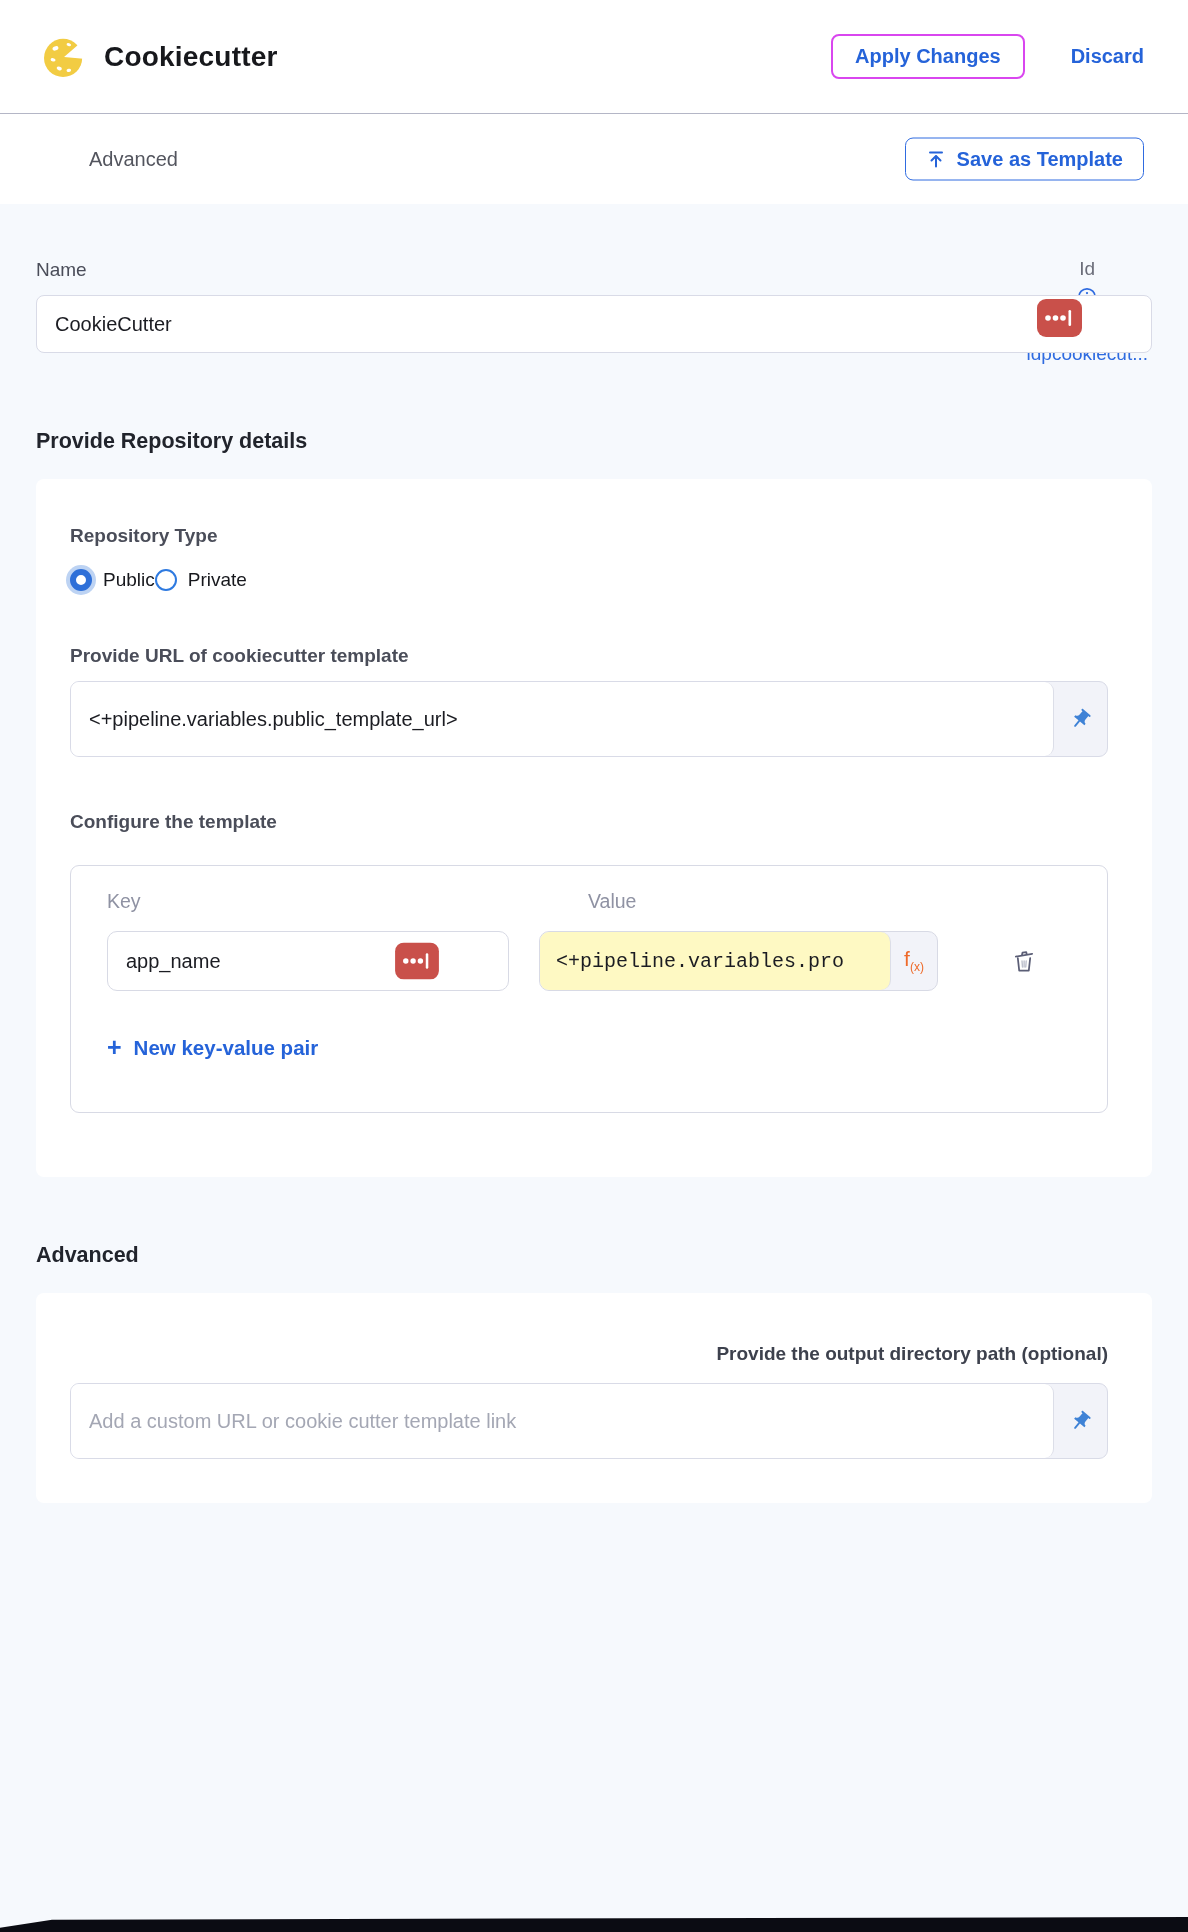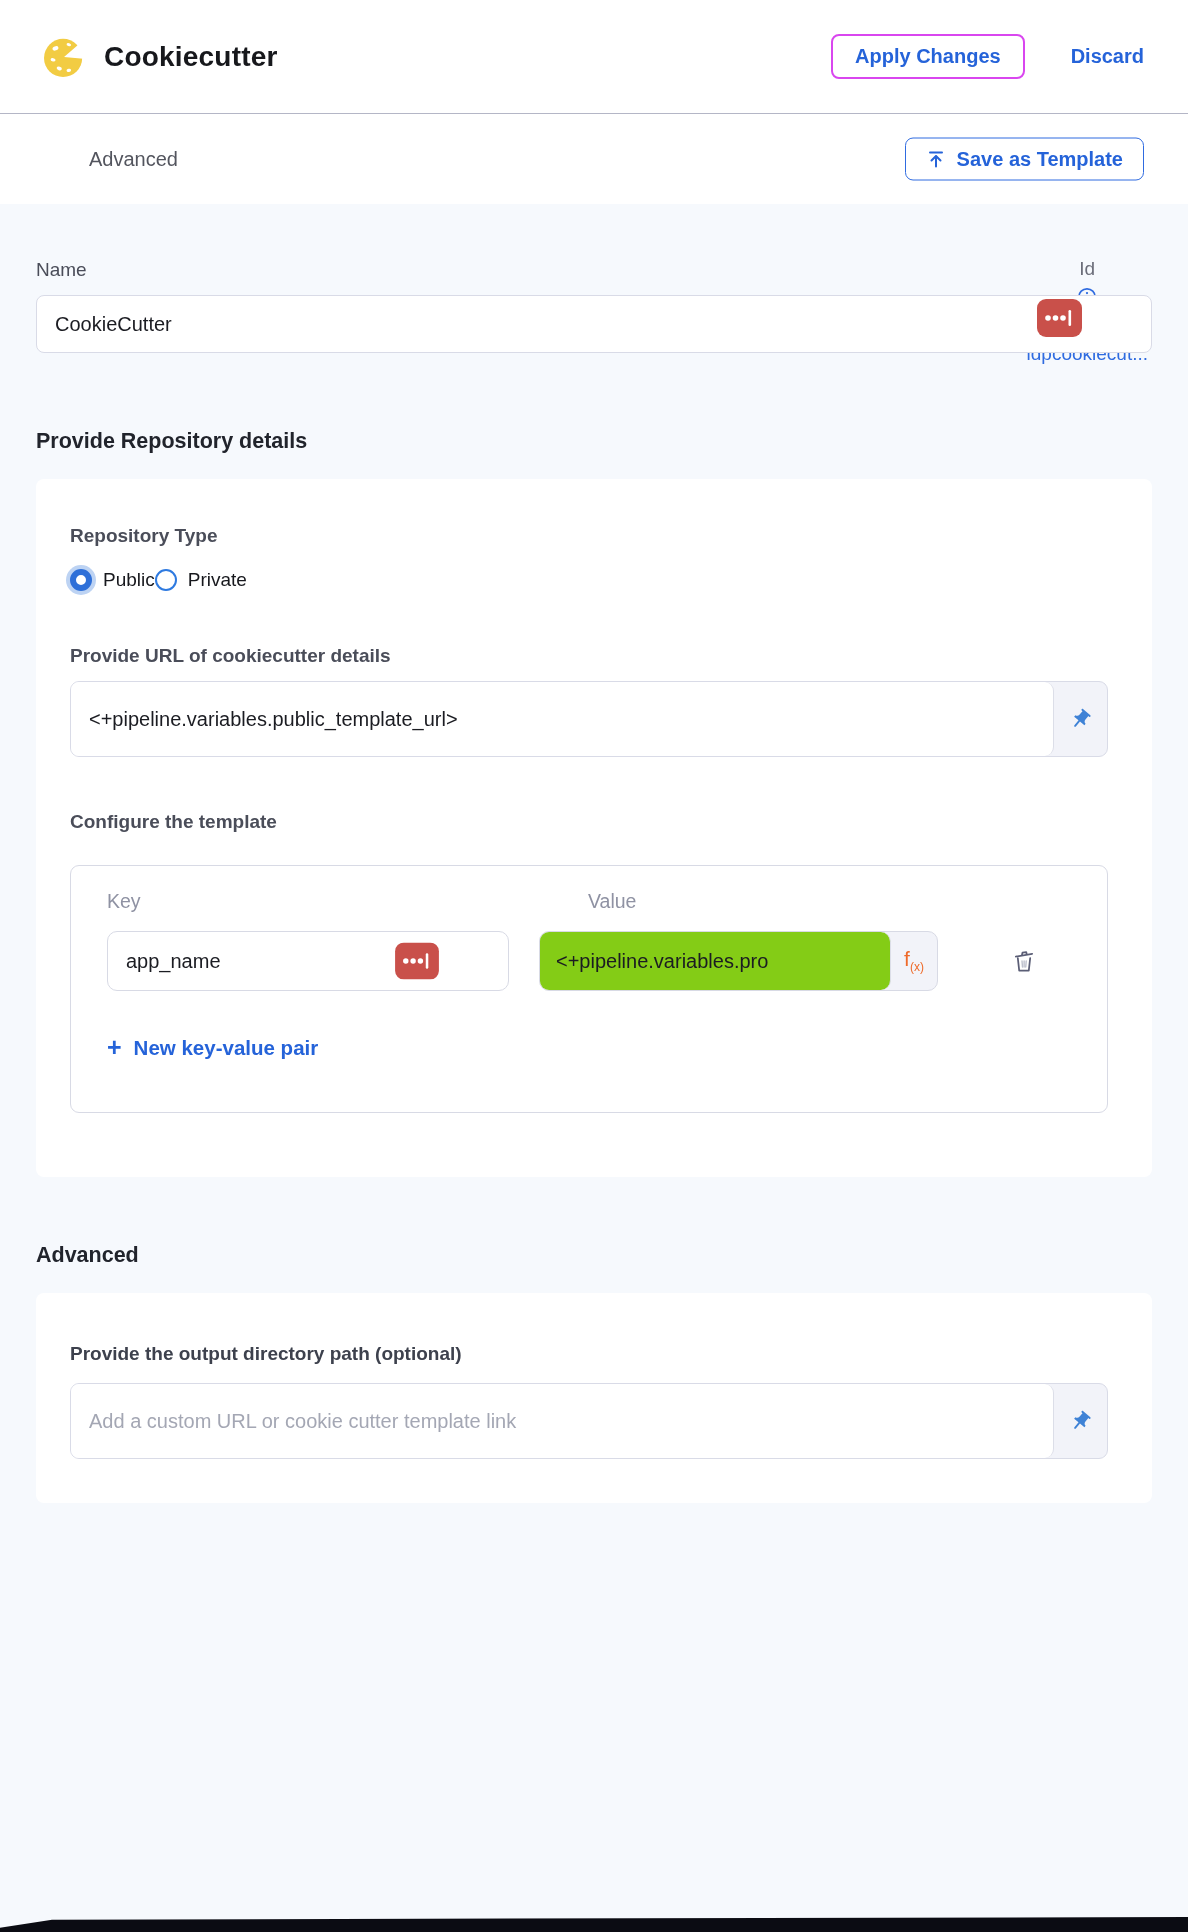--- a/index.html
+++ b/index.html
@@ -63,21 +63,21 @@
   
   .section-heading{margin-top:74px;font-size:21.5px;font-weight:700;color:#21242c;line-height:28px;}
   .section-heading.adv{margin-top:64px;}
   
   .card{
     margin-top:24px;background:#fff;border-radius:8px;
     padding:46px 44px 64px 34px;box-sizing:border-box;
   }
   .card2{margin-top:24px;background:#fff;border-radius:8px;padding:50px 44px 44px 34px;box-sizing:border-box;}
   .sub-label{font-size:19px;color:#4a4d59;font-weight:700;}
-  .sub-label.strong{font-weight:700;color:#3d414d;}
+  .sub-label.strong{font-weight:700;color:#3d414d;text-align:right;}
   
   .radio-row{display:flex;align-items:center;margin-top:22px;}
   .radio-opt{display:flex;align-items:center;gap:11px;cursor:pointer;}
   .radio-dot{width:22px;height:22px;border-radius:50%;box-sizing:border-box;background:#fff;}
   .radio-dot.sel{border:6.5px solid #2e6fd8;box-shadow:0 0 0 4px #bdd3f3;}
   .radio-dot.unsel{border:2px solid #2e7ae0;}
   .radio-label{font-size:19px;color:#17181d;}
   .mt54{margin-top:54px;}
   
   .input-group{
@@ -105,22 +105,22 @@
   .key-input{
     width:100%;height:60px;box-sizing:border-box;border:1px solid #d8dae5;border-radius:10px;
     font-size:20px;color:#1b1c22;padding:0 18px;font-family:inherit;background:#fff;
   }
   .key-fixed-icon{position:absolute;right:70px;top:50%;transform:translateY(-50%);width:44px;height:37px;cursor:pointer;}
   .value-group{
     margin-left:30px;width:399px;height:60px;display:flex;box-sizing:border-box;
     border:1px solid #d8dae5;border-radius:10px;background:#f2f3f9;overflow:hidden;
   }
   .value-group > input{
-    flex:1;min-width:0;border:none;outline:none;background:#84cc16;height:100%;
-    font-size:20px;color:#1b1c22;padding:0 16px;font-family:Liberation Sans, sans-serif;
+    flex:1;min-width:0;border:none;outline:none;background:#fef9c3;height:100%;
+    font-size:20px;color:#1b1c22;padding:0 16px;font-family:Liberation Mono, monospace;
     border-right:1px solid #dcdee8;border-radius:0 10px 10px 0;
   }
   .fx-box{width:46px;display:flex;align-items:center;justify-content:center;flex:0 0 auto;cursor:pointer;}
   .fx{color:#ee6a2a;font-size:21px;line-height:1;}
   .fx sub{font-size:12px;}
   .trash-btn{margin-left:72px;width:28px;height:28px;cursor:pointer;background:none;border:none;padding:0;}
   .add-pair{margin-top:44px;display:flex;align-items:center;gap:12px;cursor:pointer;}
   .add-plus{color:#2563d9;font-size:25px;font-weight:700;line-height:1;}
   .add-label{color:#2563d9;font-size:20.5px;font-weight:700;}
   
@@ -199,21 +199,21 @@
       <div class="radio-opt">
         <div class="radio-dot sel"></div>
         <span class="radio-label">Public</span>
       </div>
       <div class="radio-opt">
         <div class="radio-dot unsel"></div>
         <span class="radio-label">Private</span>
       </div>
     </div>
 
-    <div class="sub-label mt54">Provide URL of cookiecutter details</div>
+    <div class="sub-label mt54">Provide URL of cookiecutter template</div>
     <div class="input-group">
       <input type="text" value="&lt;+pipeline.variables.public_template_url&gt;" style="">
       <div class="icon-box">
         <svg width="23" height="23" viewBox="0 0 24 24">
           <g transform="rotate(40 12 12)">
             <path fill="#3f82d6" d="M16 9V4h1c.55 0 1-.45 1-1s-.45-1-1-1H7c-.55 0-1 .45-1 1s.45 1 1 1h1v5c0 1.66-1.34 3-3 3v2h5.97v7l1 1 1-1v-7H19v-2c-1.66 0-3-1.34-3-3z"></path>
           </g>
         </svg>
       </div>
     </div>

